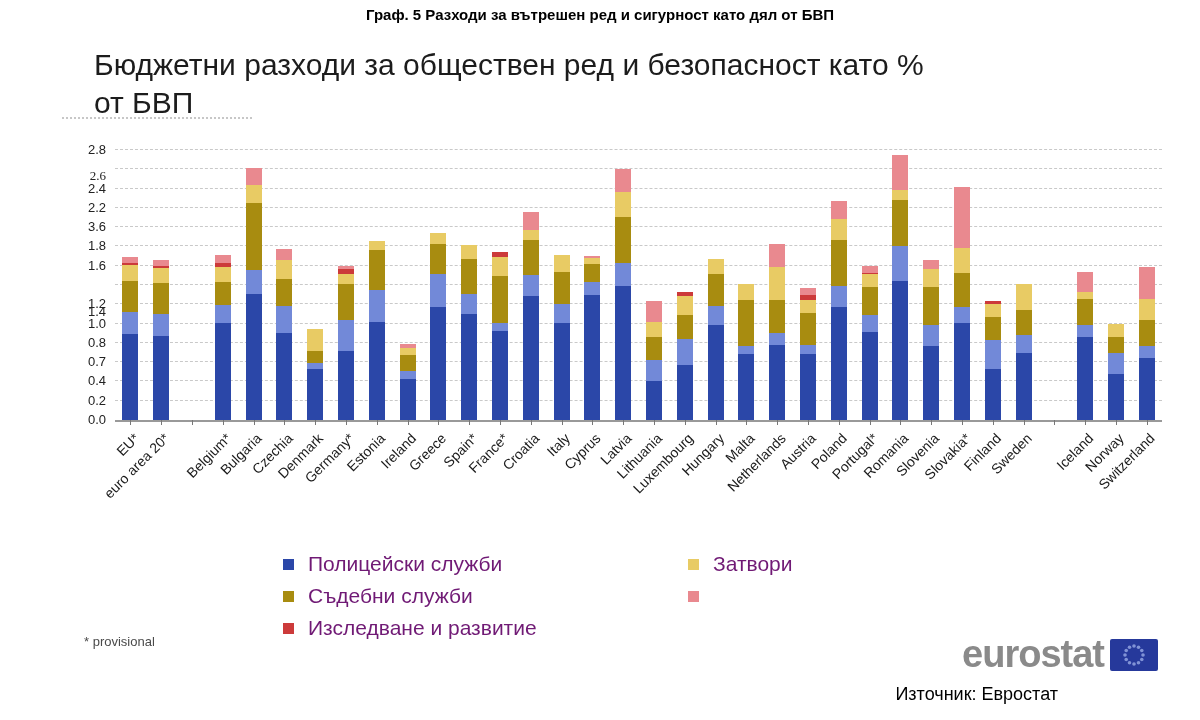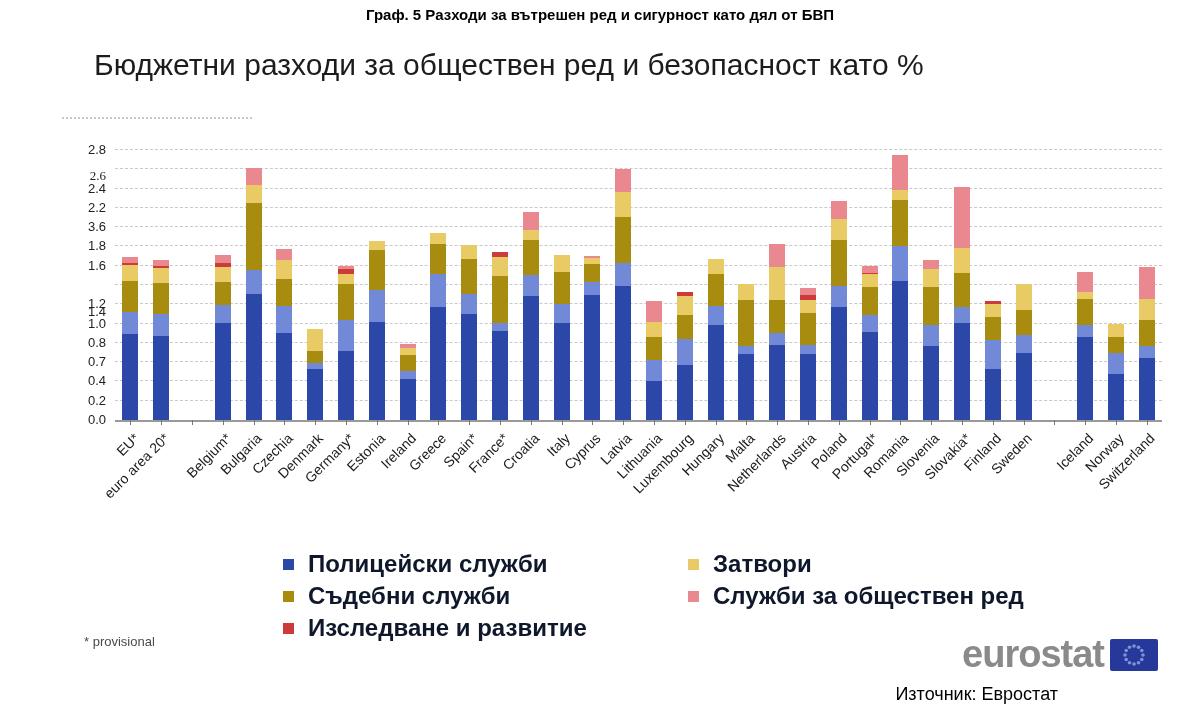--- a/index.html
+++ b/index.html
@@ -53,37 +53,38 @@
     position:absolute;top:calc(100% + 10px);right:50%;
     transform:rotate(-45deg);transform-origin:100% 0%;
     white-space:nowrap;font-size:14px;color:#1a1a1a;
   }
   .legend{position:absolute;left:0;top:548px;width:1200px;z-index:2;}
   .legend-col{position:absolute;top:0;}
   .legend-col.col-0{left:283px;}
   .legend-col.col-1{left:688px;}
   .legend-row{display:flex;align-items:center;height:32px;}
   .legend-marker{width:11px;height:11px;margin-right:14px;flex:0 0 11px;}
-  .legend-label{font-size:24px;color:#0f172a;white-space:nowrap;font-weight:bold;}
+  .legend-label{font-size:21px;color:#701a75;white-space:nowrap;}
   .provisional{position:absolute;left:84px;top:634px;font-size:13px;color:#4a4a4a;}
   .eurostat{position:absolute;right:42px;top:633px;display:flex;align-items:center;}
   .eurostat-text{
     font-size:38px;font-weight:bold;color:#8a8a8a;letter-spacing:-1px;
     margin-right:6px;
   }
   .source-note{position:absolute;right:142px;top:684px;font-size:18px;color:#000;}
 </style>
 </head>
 <body>
 
 <div class="header-note">Граф. 5 Разходи за вътрешен ред и сигурност като дял от БВП</div>
 
 <div class="title-artifact"></div>
 <div class="chart-title">
   <div>Бюджетни разходи за обществен ред и безопасност като %</div>
+  <div>от БВП</div>
 </div>
 
 <div class="chart">
   <div class="yaxis">
       <div class="ytick" style="top: 262px;">0.0</div>
       <div class="ytick" style="top: 242.714px;">0.2</div>
       <div class="ytick" style="top: 223.429px;">0.4</div>
       <div class="ytick" style="top: 204.143px;">0.7</div>
       <div class="ytick" style="top: 184.857px;">0.8</div>
       <div class="ytick" style="top: 165.571px;">1.0</div>
@@ -487,21 +488,20 @@
         <span class="legend-label">Изследване и развитие</span>
       </div>
     </div>
     <div class="legend-col col-1">
       <div class="legend-row">
         <span class="legend-marker" style="background: rgb(232, 203, 100);"></span>
         <span class="legend-label">Затвори</span>
       </div>
       <div class="legend-row">
         <span class="legend-marker" style="background: rgb(233, 137, 143);"></span>
-        <span class="legend-label">Служби за обществен ред</span>
       </div>
     </div>
   </div>
 
 <div class="provisional">* provisional</div>
 
 <div class="eurostat">
   <span class="eurostat-text">eurostat</span>
   <svg width="48" height="32" viewBox="0 0 48 32">
     <rect x="0" y="0" width="48" height="32" rx="2" fill="#26399b"></rect>

